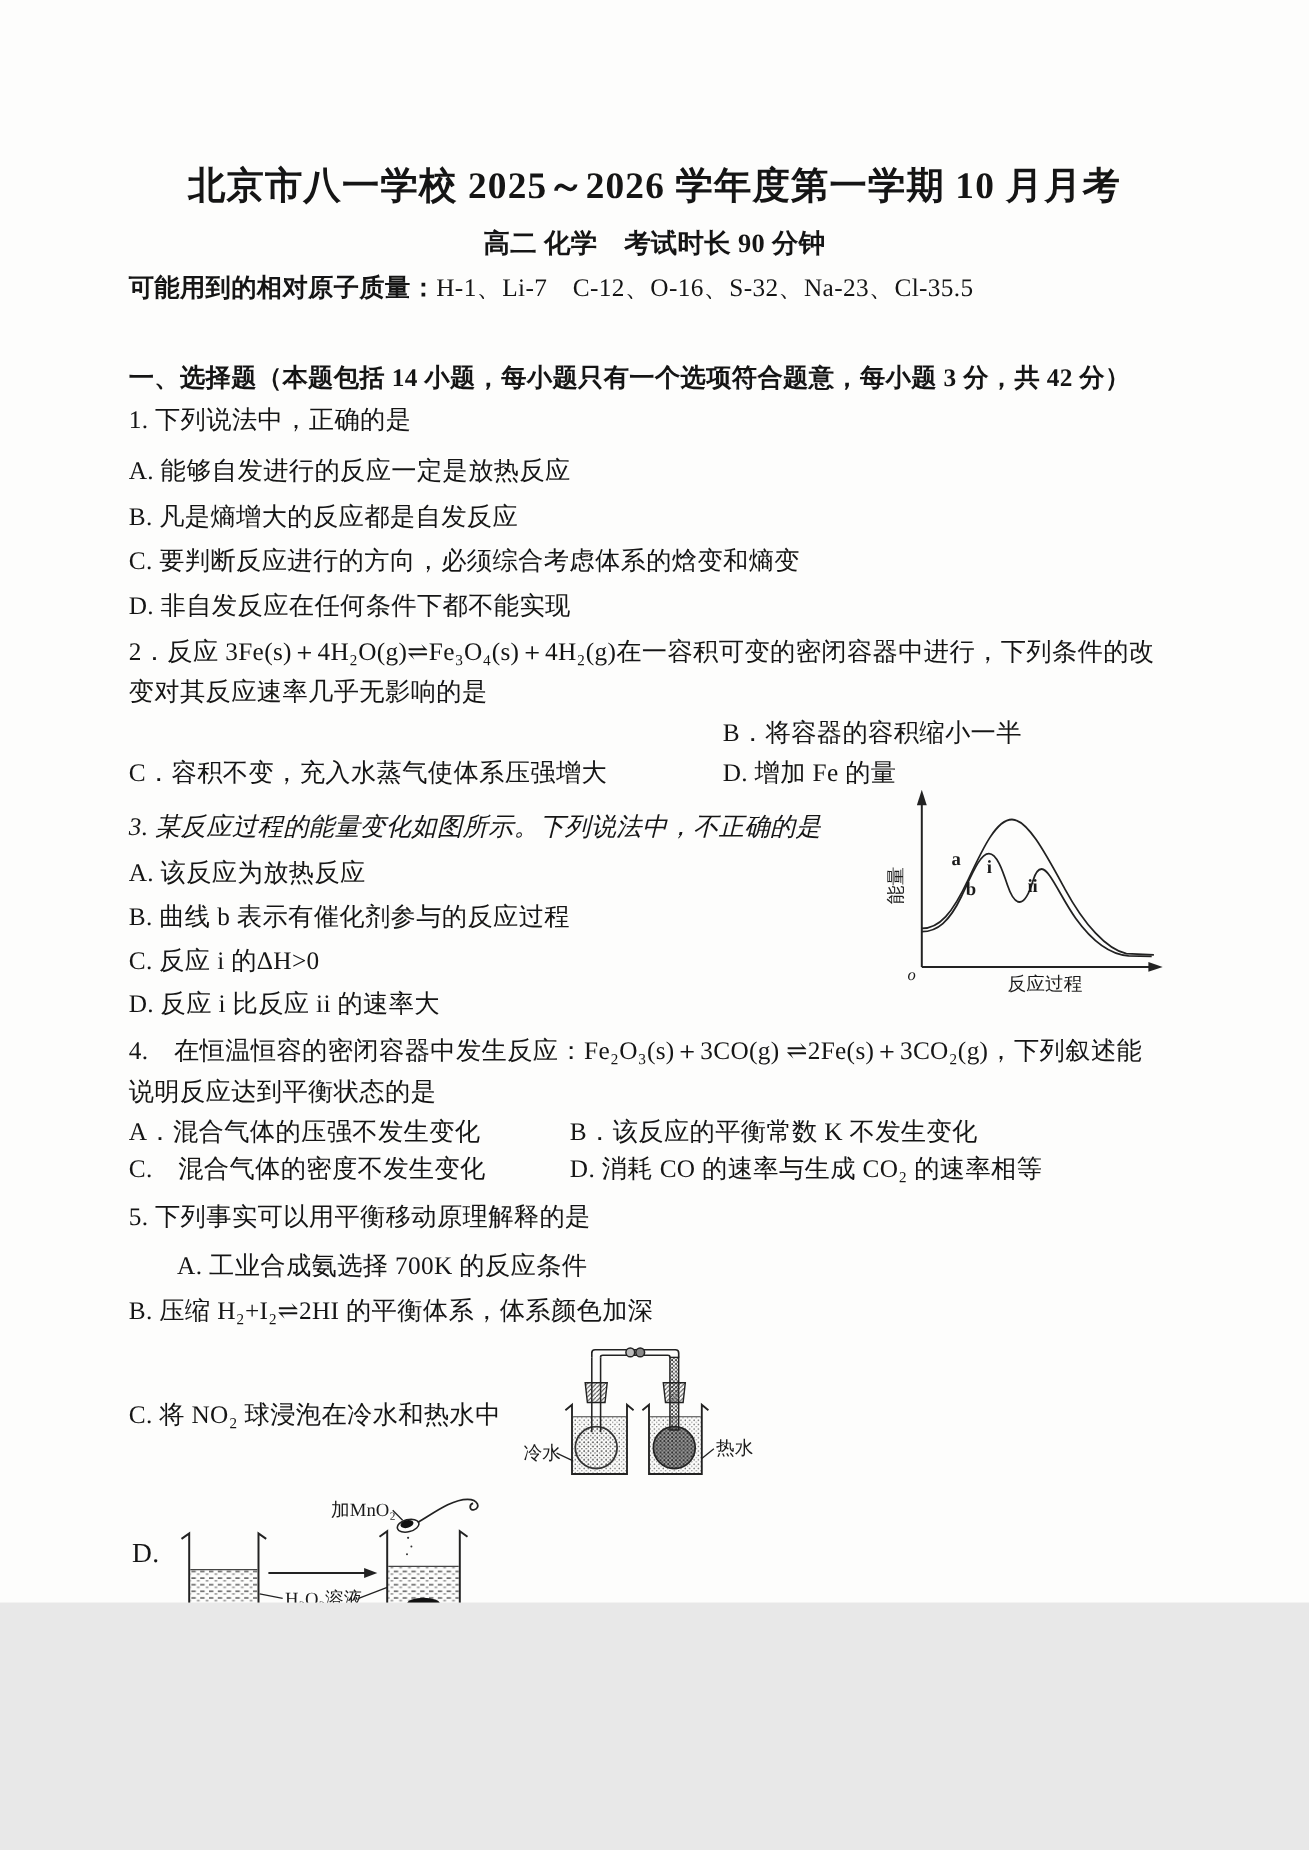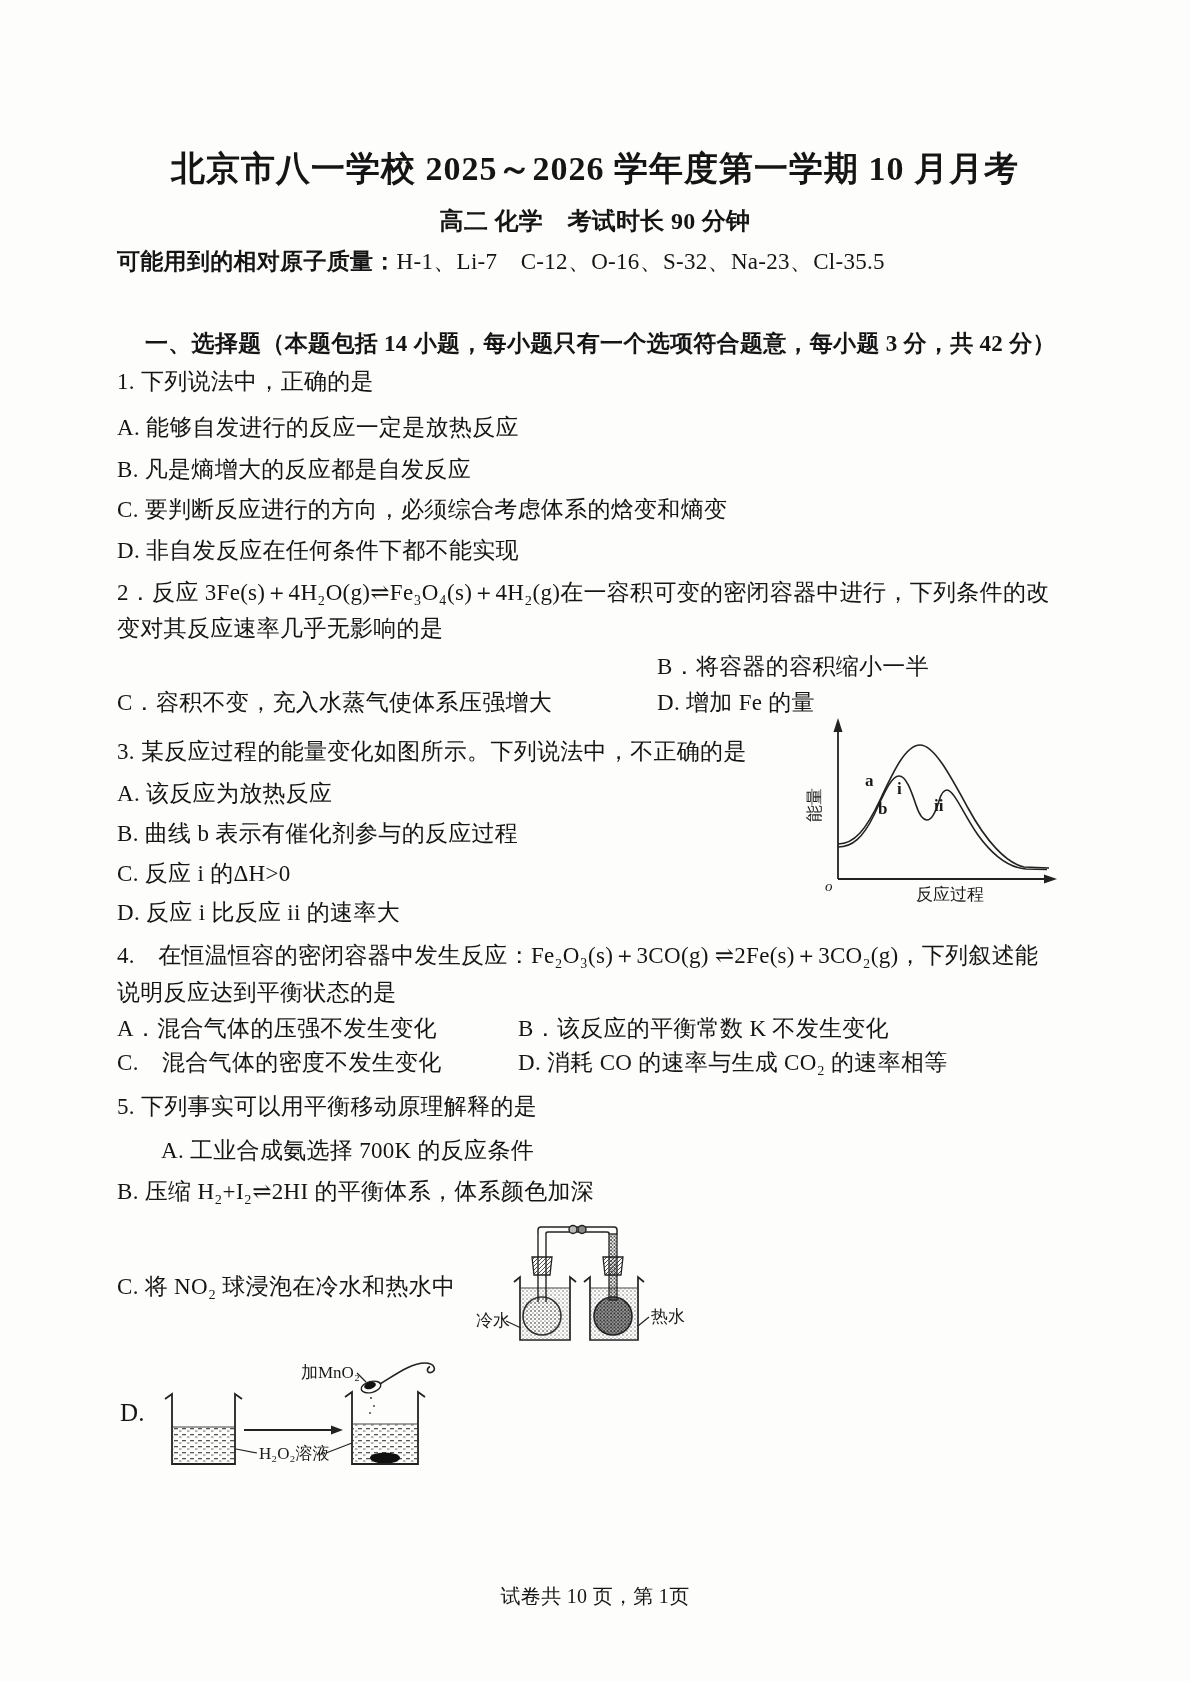--- a/index.html
+++ b/index.html
@@ -1,18 +1,18 @@
 <!DOCTYPE html>
 <html><head>
 <meta charset="utf-8">
 <style>
   html,body{margin:0;padding:0;background:#e8e8e8;}
   #page{
     position:relative;
-    width:1190px;height:1682px;
+    width:1190px;height:1457px;
     margin:0 auto;
     background:#fdfdfc;
     color:#151515;
     font-family:"Liberation Serif","DejaVu Serif",serif;
     overflow:hidden;
   }
   .line{position:absolute;font-size:23px;white-space:nowrap;letter-spacing:0.3px;}
   .bold{font-weight:700;}
   .center{left:0;width:100%;text-align:center;}
   .title{font-size:34px;font-weight:700;letter-spacing:1px;}
@@ -26,35 +26,35 @@
 </style>
 </head>
 <body>
 
 <div id="page">
 
   <div class="line center title" style="top:146px;">北京市八一学校 2025～2026 学年度第一学期 10 月月考</div>
   <div class="line center subtitle" style="top:205px;">高二 化学　考试时长 90 分钟</div>
   <div class="line" style="left:117px;top:246px;"><span class="bold">可能用到的相对原子质量：</span><span>H-1、Li-7　C-12、O-16、S-32、Na-23、Cl-35.5</span></div>
 
-  <div class="line bold" style="left:117px;top:328px;margin-left:28px;">一、选择题（本题包括 14 小题，每小题只有一个选项符合题意，每小题 3 分，共 42 分）</div>
+  <div class="line bold" style="left:117px;top:328px;">一、选择题（本题包括 14 小题，每小题只有一个选项符合题意，每小题 3 分，共 42 分）</div>
 
   <div class="line" style="left:117px;top:366px;">1. 下列说法中，正确的是</div>
   <div class="line" style="left:117px;top:412px;">A. 能够自发进行的反应一定是放热反应</div>
   <div class="line" style="left:117px;top:454px;">B. 凡是熵增大的反应都是自发反应</div>
   <div class="line" style="left:117px;top:494px;">C. 要判断反应进行的方向，必须综合考虑体系的焓变和熵变</div>
   <div class="line" style="left:117px;top:535px;">D. 非自发反应在任何条件下都不能实现</div>
 
   <div class="line" style="left:117px;top:577px;">2．反应 3Fe(s)＋4H₂O(g)⇌Fe₃O₄(s)＋4H₂(g)在一容积可变的密闭容器中进行，下列条件的改</div>
   <div class="line" style="left:117px;top:613px;">变对其反应速率几乎无影响的是</div>
   <div class="line" style="left:657px;top:651px;">B．将容器的容积缩小一半</div>
   <div class="line" style="left:117px;top:687px;">C．容积不变，充入水蒸气使体系压强增大</div>
   <div class="line" style="left:657px;top:687px;">D.  增加 Fe 的量</div>
 
-  <div class="line" style="left:117px;top:736px;">3. 某反应过程的能量变化如图所示。下列说法中，不正确的是</div>
+  <div class="line" style="left:117px;top:736px;font-style:italic;">3. 某反应过程的能量变化如图所示。下列说法中，不正确的是</div>
   <div class="line" style="left:117px;top:778px;">A. 该反应为放热反应</div>
   <div class="line" style="left:117px;top:818px;">B. 曲线 b 表示有催化剂参与的反应过程</div>
   <div class="line" style="left:117px;top:858px;">C. 反应 i  的ΔH&gt;0</div>
   <div class="line" style="left:117px;top:897px;">D. 反应 i 比反应 ii 的速率大</div>
 
   <svg style="left:758px;top:672px;" width="310" height="240" viewBox="0 0 310 240">
     <g>
       <line x1="80" y1="56" x2="80" y2="207" stroke="#222" stroke-width="1.8"></line>
       <polygon points="80,46 75.5,60 84.5,60" fill="#222"></polygon>
       <line x1="80" y1="207" x2="290" y2="207" stroke="#222" stroke-width="1.8"></line>

